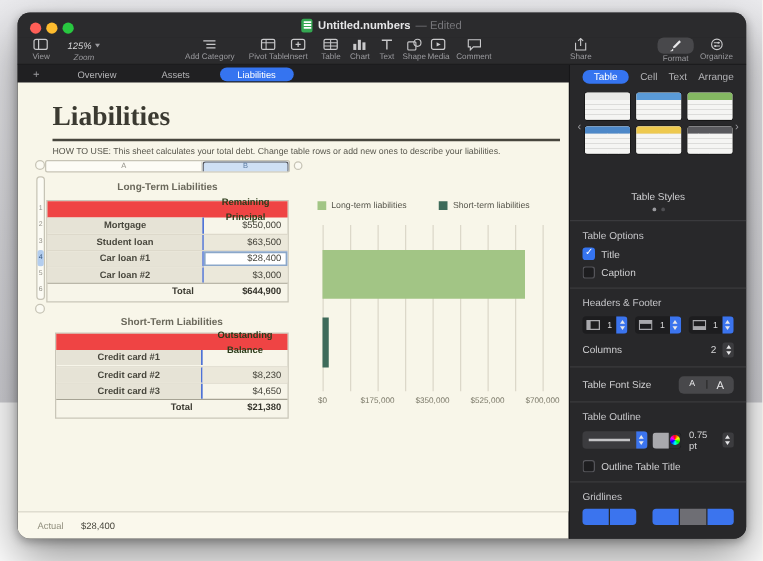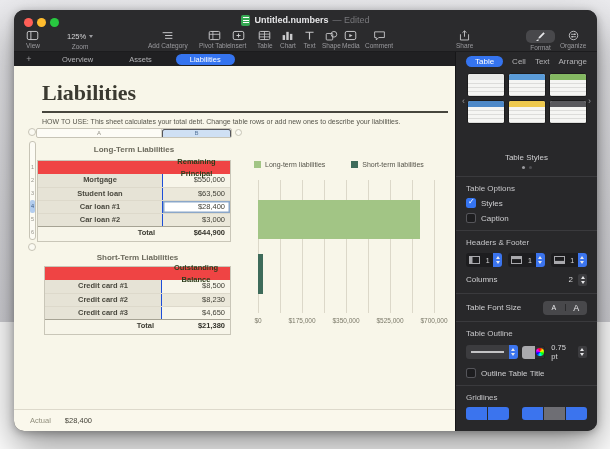--- a/index.html
+++ b/index.html
@@ -206,21 +206,21 @@
   </div>
 
   <div class="toolbar">
     <div class="tbtn" style="left:12px;">
       <svg width="13" height="11" viewBox="0 0 16 13">
             <rect x="1.5" y="1.5" width="13" height="10" rx="2" fill="none" stroke="#c9c9cb" stroke-width="1.2"></rect>
             <line x1="6" y1="1.5" x2="6" y2="11.5" stroke="#c9c9cb" stroke-width="1.2"></line>
           </svg>
       <span class="tlab">View</span>
     </div>
-    <div class="tbtn" style="left:53px;">
+    <div class="tbtn" style="left:40px;font-style:italic;">
       <div class="zoom-pill">
             <span>125%</span>
             <span class="chev-dn"></span>
           </div>
       <span class="tlab">Zoom</span>
     </div>
     <div class="tbtn" style="left:134px;">
       <svg width="13" height="11" viewBox="0 0 16 13">
             <line x1="2" y1="3" x2="14" y2="3" stroke="#c9c9cb" stroke-width="1.2"></line>
             <line x1="5" y1="6.5" x2="14" y2="6.5" stroke="#c9c9cb" stroke-width="1.2"></line>
@@ -378,21 +378,21 @@
           </div>
         </div>
 
         <div class="sheet-table t2" style="left:30px; top:184px; width:187px;">
           <div class="t-title" style="height:16px; line-height:16px;">Short-Term Liabilities</div>
           <div class="t-box">
             <div class="t-head">
               <div class="cl"></div>
               <div class="cv">Outstanding Balance</div>
             </div>
-            <div class="t-row" style="border-top:none;">
+            <div class="t-row" style="border-top:none;flex-direction:column;">
               <div class="cl">Credit card #1</div>
               <div class="cv">$8,500</div>
             </div>
             <div class="t-row alt">
               <div class="cl">Credit card #2</div>
               <div class="cv">$8,230</div>
             </div>
             <div class="t-row">
               <div class="cl">Credit card #3</div>
               <div class="cv">$4,650</div>
@@ -483,21 +483,21 @@
       <div class="styles-label">Table Styles</div>
       <div class="dots">
             <span class="dot on"></span>
             <span class="dot"></span>
           </div>
 
       <div class="sb-div"></div>
       <div class="sb-head">Table Options</div>
       <div class="cbrow">
         <span class="cb on"></span>
-        <span>Styles</span>
+        <span>Title</span>
       </div>
       <div class="cbrow">
         <span class="cb"></span>
         <span>Caption</span>
       </div>
 
       <div class="sb-div"></div>
       <div class="sb-head">Headers &amp; Footer</div>
       <div class="hf-row">
         <div class="hf-w">

